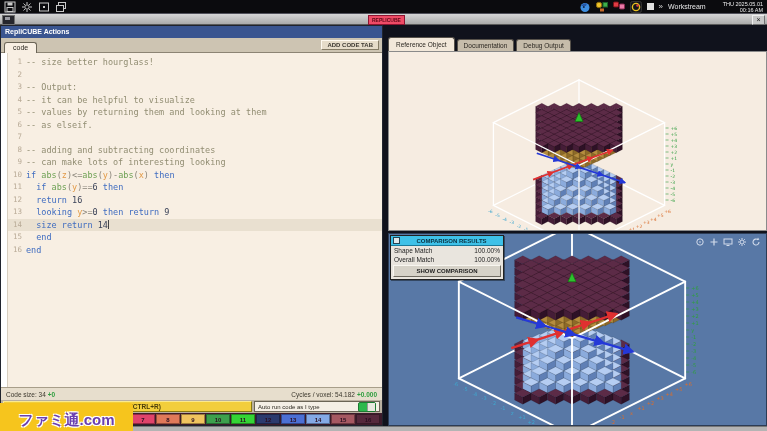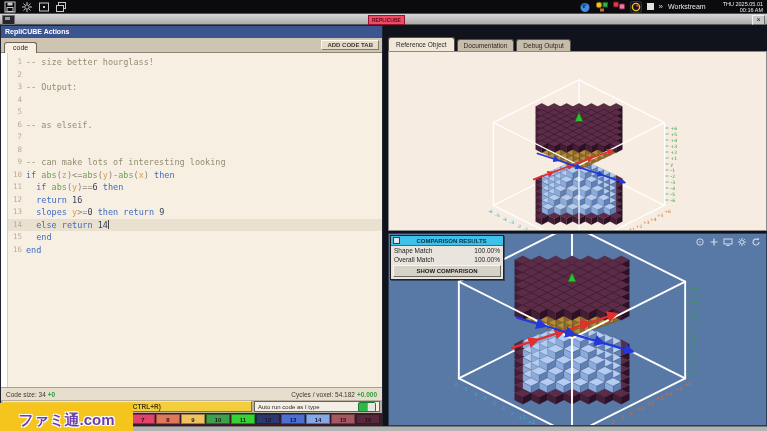--- a/index.html
+++ b/index.html
@@ -149,31 +149,31 @@
     <div class="tabrow">
       <div class="tab-code">code</div>
       <div class="add-tab">ADD CODE TAB</div>
     </div>
     <div class="codearea">
       <div class="code-leftstrip"></div>
       <div class="code-lines" id="code-lines">
           <div class="code-line"><span class="lnum">1</span><span><span class="cm">-- size better hourglass!</span></span></div>
           <div class="code-line"><span class="lnum">2</span><span></span></div>
           <div class="code-line"><span class="lnum">3</span><span><span class="cm">-- Output:</span></span></div>
-          <div class="code-line"><span class="lnum">4</span></div>
-          <div class="code-line"><span class="lnum">5</span></div>
+          <div class="code-line"><span class="lnum">4</span><span><span class="cm">-- it can be helpful to visualize</span></span></div>
+          <div class="code-line"><span class="lnum">5</span><span><span class="cm">-- values by returning them and looking at them</span></span></div>
           <div class="code-line"><span class="lnum">6</span><span><span class="cm">-- as elseif.</span></span></div>
           <div class="code-line"><span class="lnum">7</span><span></span></div>
-          <div class="code-line"><span class="lnum">8</span></div>
+          <div class="code-line"><span class="lnum">8</span><span><span class="cm">-- adding and subtracting coordinates</span></span></div>
           <div class="code-line"><span class="lnum">9</span><span><span class="cm">-- can make lots of interesting looking</span></span></div>
           <div class="code-line"><span class="lnum">10</span><span><span class="kw">if </span><span class="fn">abs</span><span class="op">(</span><span class="vr">z</span><span class="op">)&lt;=</span><span class="fn">abs</span><span class="op">(</span><span class="vr">y</span><span class="op">)-</span><span class="fn">abs</span><span class="op">(</span><span class="vr">x</span><span class="op">)</span><span> </span><span class="kw">then</span></span></div>
           <div class="code-line"><span class="lnum">11</span><span><span>  </span><span class="kw">if </span><span class="fn">abs</span><span class="op">(</span><span class="vr">y</span><span class="op">)==</span><span class="nm">6</span><span> </span><span class="kw">then</span></span></div>
           <div class="code-line"><span class="lnum">12</span><span><span>  </span><span class="kw">return </span><span class="nm">16</span></span></div>
-          <div class="code-line"><span class="lnum">13</span><span><span>  </span><span class="kw">slopes </span><span class="vr">y</span><span class="op">&gt;=</span><span class="nm">0</span><span> </span><span class="kw">then </span><span class="kw">return </span><span class="nm">9</span></span></div>
-          <div class="code-line hl"><span class="lnum">14</span><span><span>  </span><span class="kw">else </span><span class="kw">return </span><span class="nm">14</span><span class="caret"></span></span></div>
+          <div class="code-line"><span class="lnum">13</span><span><span>  </span><span class="kw">looking </span><span class="vr">y</span><span class="op">&gt;=</span><span class="nm">0</span><span> </span><span class="kw">then </span><span class="kw">return </span><span class="nm">9</span></span></div>
+          <div class="code-line hl"><span class="lnum">14</span><span><span>  </span><span class="kw">size </span><span class="kw">return </span><span class="nm">14</span><span class="caret"></span></span></div>
           <div class="code-line"><span class="lnum">15</span><span><span>  </span><span class="kw">end</span></span></div>
           <div class="code-line"><span class="lnum">16</span><span><span class="kw">end</span></span></div>
         </div>
     </div>
     <div class="statusrow">
       <span>Code size: 34</span>
       <span class="green">+0</span>
       <span class="s-right">
         <span>Cycles / voxel: 54.182</span>
         <span class="green">+0.000</span>

